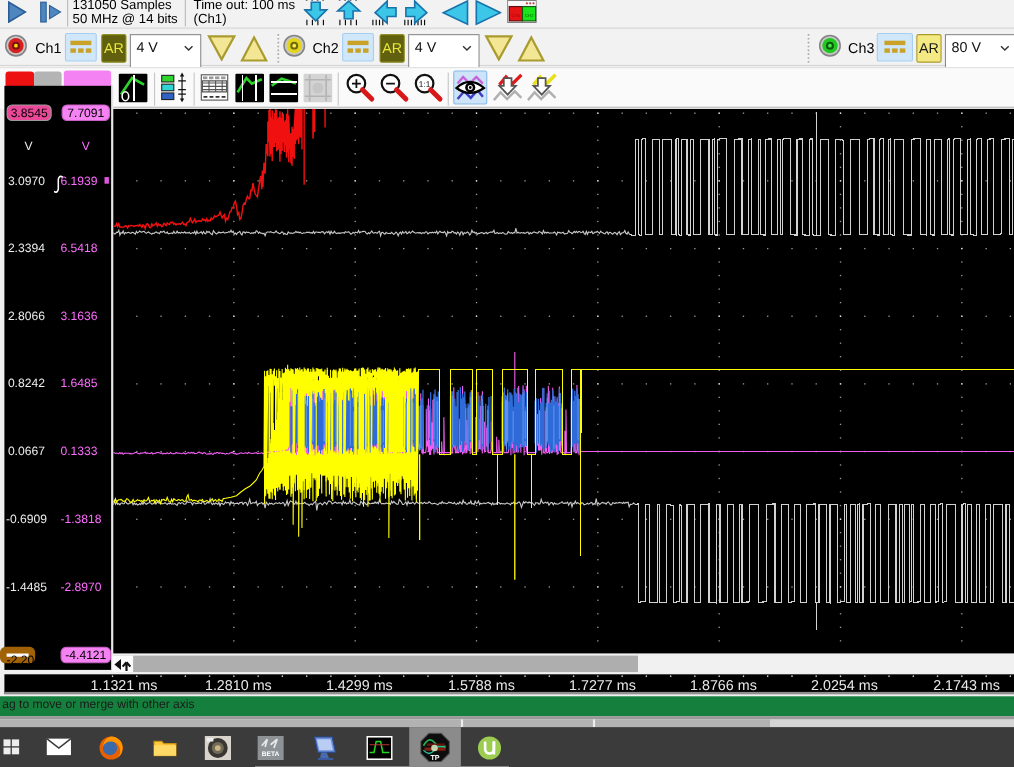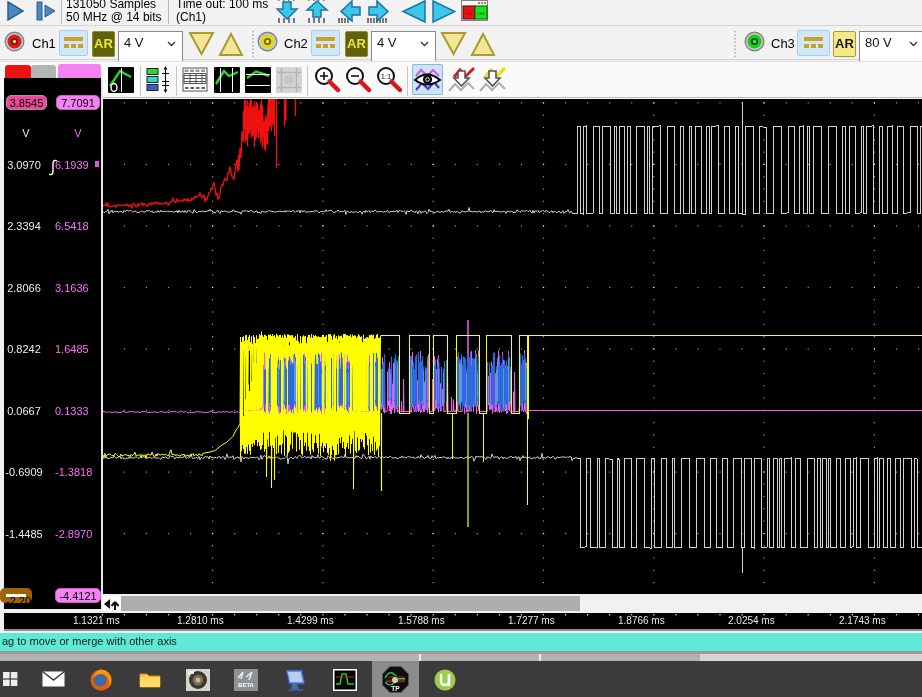--- a/index.html
+++ b/index.html
@@ -2,29 +2,29 @@
 <html><head><meta charset="utf-8"><style>
 *{margin:0;padding:0;box-sizing:border-box}
 html,body{width:922px;height:697px;overflow:hidden;background:#f0f0f0;
 font-family:"Liberation Sans",sans-serif;position:relative}
 .abs{position:absolute}
 .sep1{position:absolute;top:0;height:24px;width:1px;background:#b8b8b8}
 .tsep{position:absolute;top:4px;height:30px;width:1px;background:#c6c6c6}
 .btn3{position:absolute;top:3px;width:30px;height:30px}
 .tbtn{position:absolute;top:3px;height:26px;background:#cfe7f9;border:1px solid #a5cff2;border-radius:2px}
 .arbtn{position:absolute;top:4px;width:23px;height:26px;background:#60600e;border:1px solid #8f8f23;
-border-radius:2px;color:#e8e83e;font-size:13px;font-weight:bold;text-align:center;line-height:24px}
+border-radius:2px;color:#e8e83e;font-size:13px;font-weight:normal;text-align:center;line-height:24px}
 .cbo{position:absolute;top:4px;height:36px;background:#fff;border:1px solid #8a8a8a;
 font-size:13px;color:#111;line-height:22px;padding-left:5px}
 .chlbl{position:absolute;top:9px;font-size:13px;color:#000}
 .wlab{position:absolute;width:44px;text-align:center;font-size:11px;color:#ededed}
 .mlab{position:absolute;width:44px;text-align:left;font-size:11px;color:#ff6dff}
 .pill{position:absolute;height:15px;border-radius:5px;font-size:11px;text-align:center;
 line-height:14px;color:#000}
-.tlab{position:absolute;top:615px;width:70px;text-align:left;font-size:10px;color:#e8e8e8}
+.tlab{position:absolute;top:615px;width:70px;text-align:right;font-size:13px;color:#e8e8e8}
 </style></head>
 <body>
 
 <div class="abs" style="left:0;top:0;width:922px;height:26px;background:#f2f2f2;border-bottom:1px solid #d5d5d5">
  <svg class="abs" style="left:7px;top:1px" width="18" height="20">
       <polygon points="1,1 16,10 1,19" fill="#4e86c0" stroke="#2c5e94" stroke-width="1.5"></polygon>
     </svg>
  <svg class="abs" style="left:36px;top:1px" width="22" height="20">
       <rect x="1" y="1" width="5" height="18" fill="#4e86c0" stroke="#2c5e94"></rect>
       <polygon points="9,4 19,10 9,16" fill="#4e86c0" stroke="#2c5e94"></polygon>
@@ -1026,21 +1026,21 @@
   </svg>
 <div class="tlab" style="left:73px">1.1321 ms</div>
 <div class="tlab" style="left:177px">1.2810 ms</div>
 <div class="tlab" style="left:287px">1.4299 ms</div>
 <div class="tlab" style="left:398px">1.5788 ms</div>
 <div class="tlab" style="left:508px">1.7277 ms</div>
 <div class="tlab" style="left:618px">1.8766 ms</div>
 <div class="tlab" style="left:728px">2.0254 ms</div>
 <div class="tlab" style="left:839px">2.1743 ms</div>
 
-<div class="abs" style="left:0;top:633px;width:922px;height:18px;background:#5eead4;font-size:11px;color:#1a1a1a;line-height:17px;padding-left:2px">ag to move or merge with other axis</div>
+<div class="abs" style="left:0;top:633px;width:922px;height:18px;background:#15803d;font-size:11px;color:#1a1a1a;line-height:17px;padding-left:2px">ag to move or merge with other axis</div>
 <div class="abs" style="left:0;top:651px;width:922px;height:2.5px;background:#9a9a9a"></div>
 <div class="abs" style="left:0;top:653.5px;width:922px;height:7.5px;background:#b2b2b2"></div>
 <div class="abs" style="left:419px;top:653.5px;width:2px;height:7.5px;background:#ededed"></div>
 <div class="abs" style="left:539px;top:653.5px;width:2px;height:7.5px;background:#ededed"></div>
 <div class="abs" style="left:700px;top:653.5px;width:222px;height:7.5px;background:#d5d5d5"></div>
 
 <div class="abs" style="left:0;top:661px;width:922px;height:36px;background:#3b3b3b">
  <div class="abs" style="left:372px;top:0;width:47px;height:36px;background:#8b8b8b"></div>
 
  <svg class="abs" style="left:3px;top:11px" width="15" height="14">

